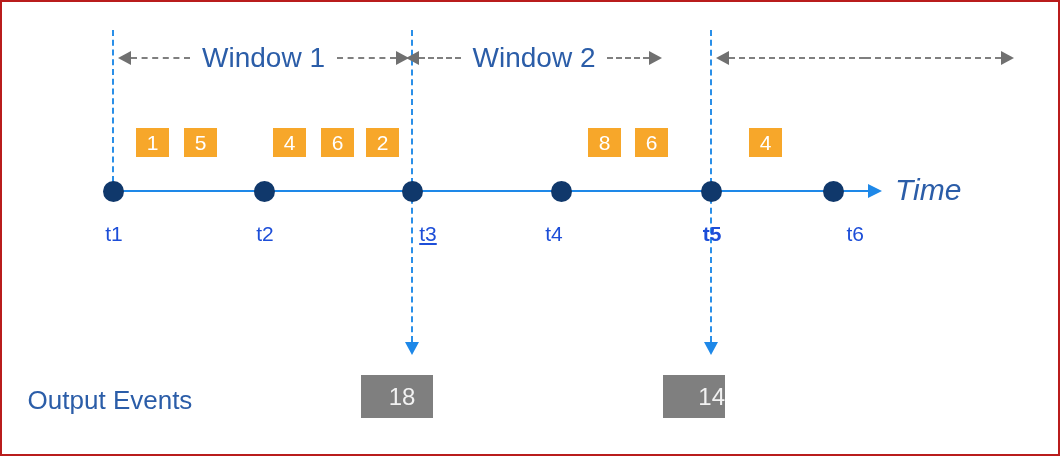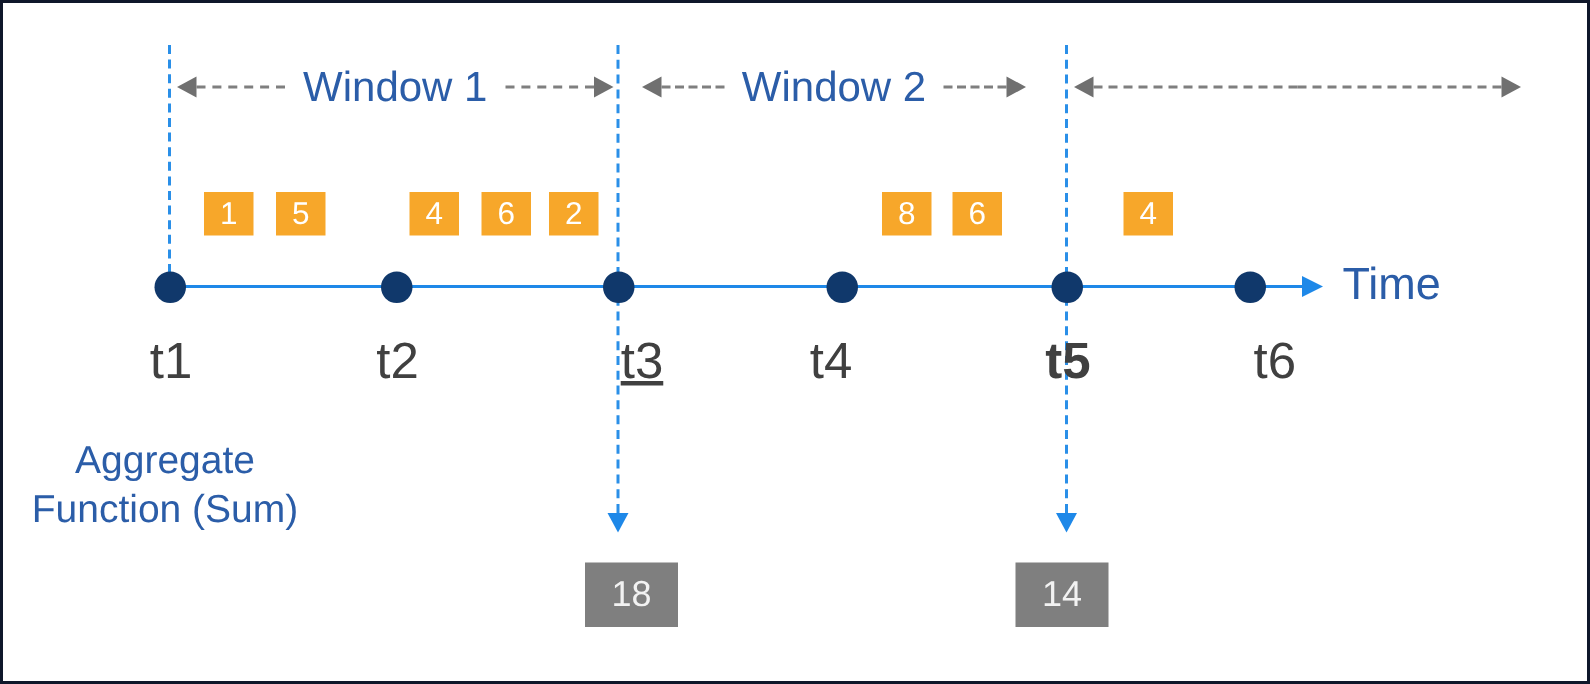--- a/index.html
+++ b/index.html
@@ -1,21 +1,21 @@
 <!DOCTYPE html>
 <html><head>
 <meta charset="utf-8">
 <style>
   html, body { margin: 0; padding: 0; background: #ffffff; }
   .canvas {
     position: relative;
     width: 1060px;
     height: 456px;
     box-sizing: border-box;
-    border: 2px solid #0f172a;
+    border: 2px solid #b91c1c;
     background: #ffffff;
     font-family: "Liberation Sans", sans-serif;
     overflow: hidden;
   }
 
   
   .vline {
     position: absolute;
     width: 0;
     border-left: 2px dashed #2a8fe8;
@@ -48,33 +48,34 @@
   .tline { position: absolute; height: 2px; background: #1e88e8; }
   .t-arrow {
     position: absolute; width: 0; height: 0;
     border-top: 7px solid transparent; border-bottom: 7px solid transparent;
     border-left: 14px solid #1e88e8;
   }
   .time-label {
     position: absolute;
     font-size: 30px; font-weight: 300;
     color: #2b5da8;
+    font-style: italic;
   }
   .dot {
     position: absolute;
     width: 21px; height: 21px;
     border-radius: 50%;
     background: #10386b;
   }
   .tick {
     position: absolute;
     width: 60px;
     text-align: center;
-    font-size: 34px; font-weight: 300;
-    color: #404040;
+    font-size: 21px; font-weight: 300;
+    color: #1d4ed8;
   }
 
   
   .event {
     position: absolute;
     top: 126px;
     width: 33px; height: 29px;
     background: #f7a72a;
     color: #ffffff;
     font-size: 21px; font-weight: 300;
@@ -123,21 +124,21 @@
   <div class="vline" style="left:409px; top:28px; height:312px;"></div>
   <div class="vline" style="left:708px; top:28px; height:312px;"></div>
 
   <div class="whead" style="left:112px; width:299px;">
     <span class="ah ah-left"></span>
     <span class="dash"></span>
     <span class="wlabel">Window 1</span>
     <span class="dash"></span>
     <span class="ah ah-right"></span>
   </div>
-  <div class="whead" style="left:422px; width:264px;">
+  <div class="whead" style="left:400px; width:264px;">
     <span class="ah ah-left"></span>
     <span class="dash"></span>
     <span class="wlabel">Window 2</span>
     <span class="dash"></span>
     <span class="ah ah-right"></span>
   </div>
   <div class="whead" style="left:710px; width:306px;">
     <span class="ah ah-left"></span>
     <span class="dash"></span>
     <span class="dash"></span>
@@ -167,19 +168,18 @@
   <div class="tick" style="left:82px;  top:220px;">t1</div>
   <div class="tick" style="left:233px; top:220px;">t2</div>
   <div class="tick" style="left:396px; top:220px;text-decoration:underline;">t3</div>
   <div class="tick" style="left:522px; top:220px;">t4</div>
   <div class="tick" style="left:680px; top:220px;font-weight:bold;">t5</div>
   <div class="tick" style="left:802px; top:220px;text-align:right;">t6</div>
 
   <div class="down-arrow" style="left:403px;"></div>
   <div class="down-arrow" style="left:702px;"></div>
 
-  <div class="caption" style="top:288px;">Aggregate
-Function (Sum)</div>
+  <div class="caption" style="top:382px;">Output Events</div>
 
-  <div class="output" style="left:388px;">18</div>
-  <div class="output" style="left:675px;">14</div>
+  <div class="output" style="left:359px;padding-left:10px;">18</div>
+  <div class="output" style="left:661px;text-align:right;">14</div>
 
 </div>
 
 </body></html>

